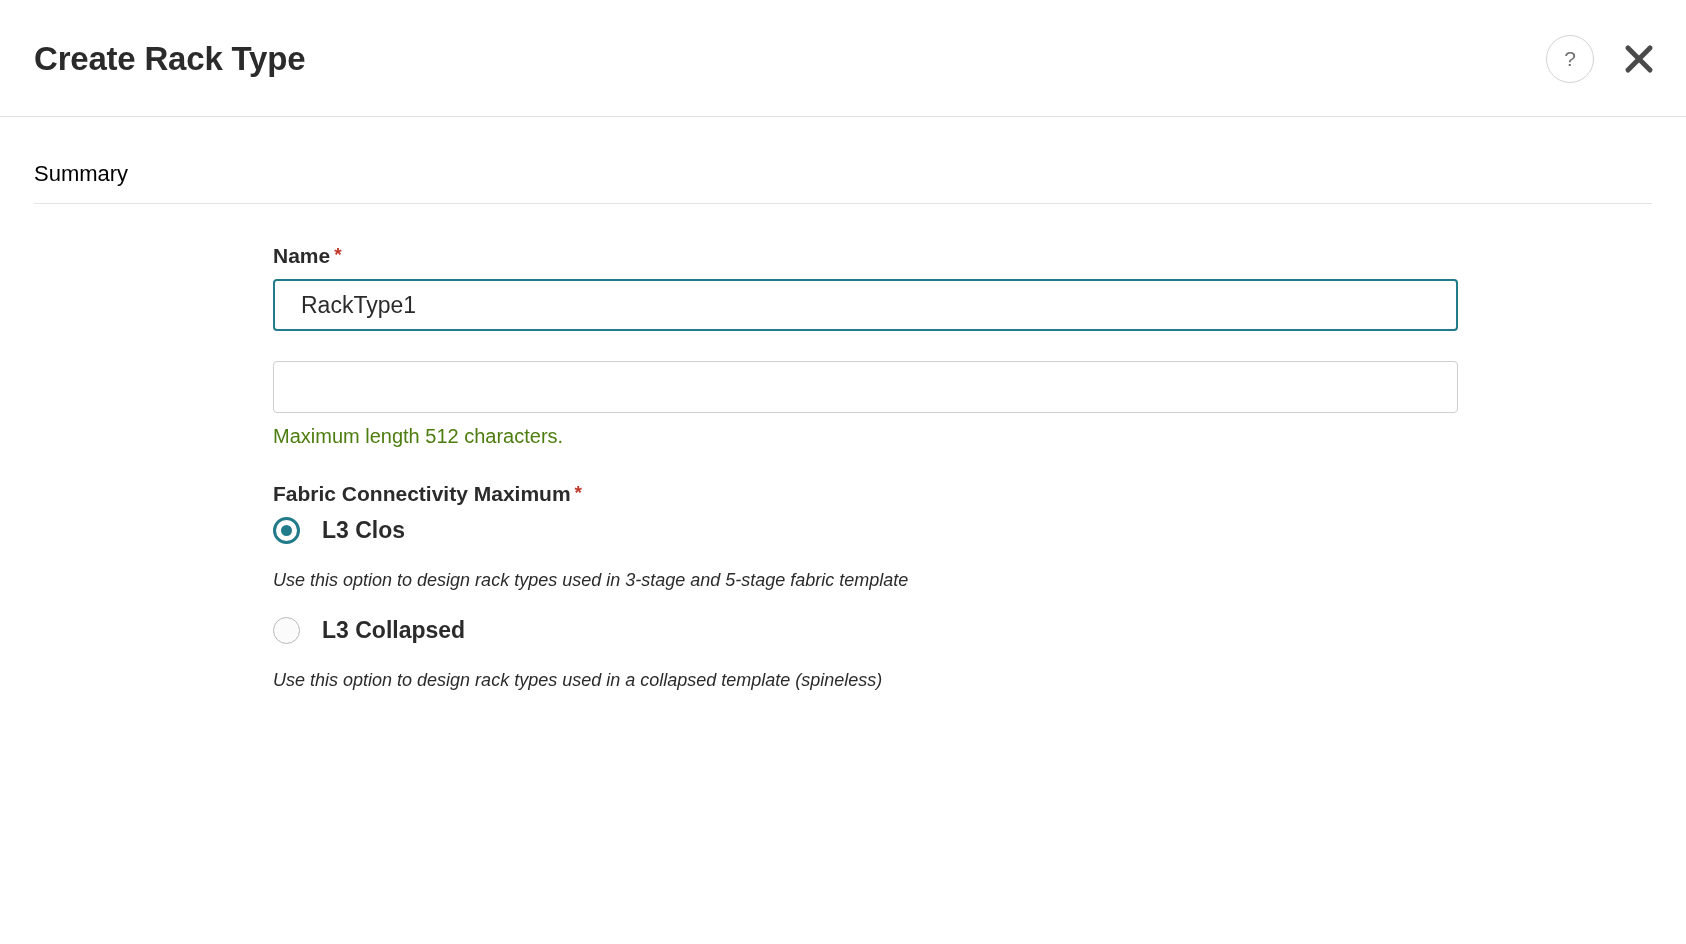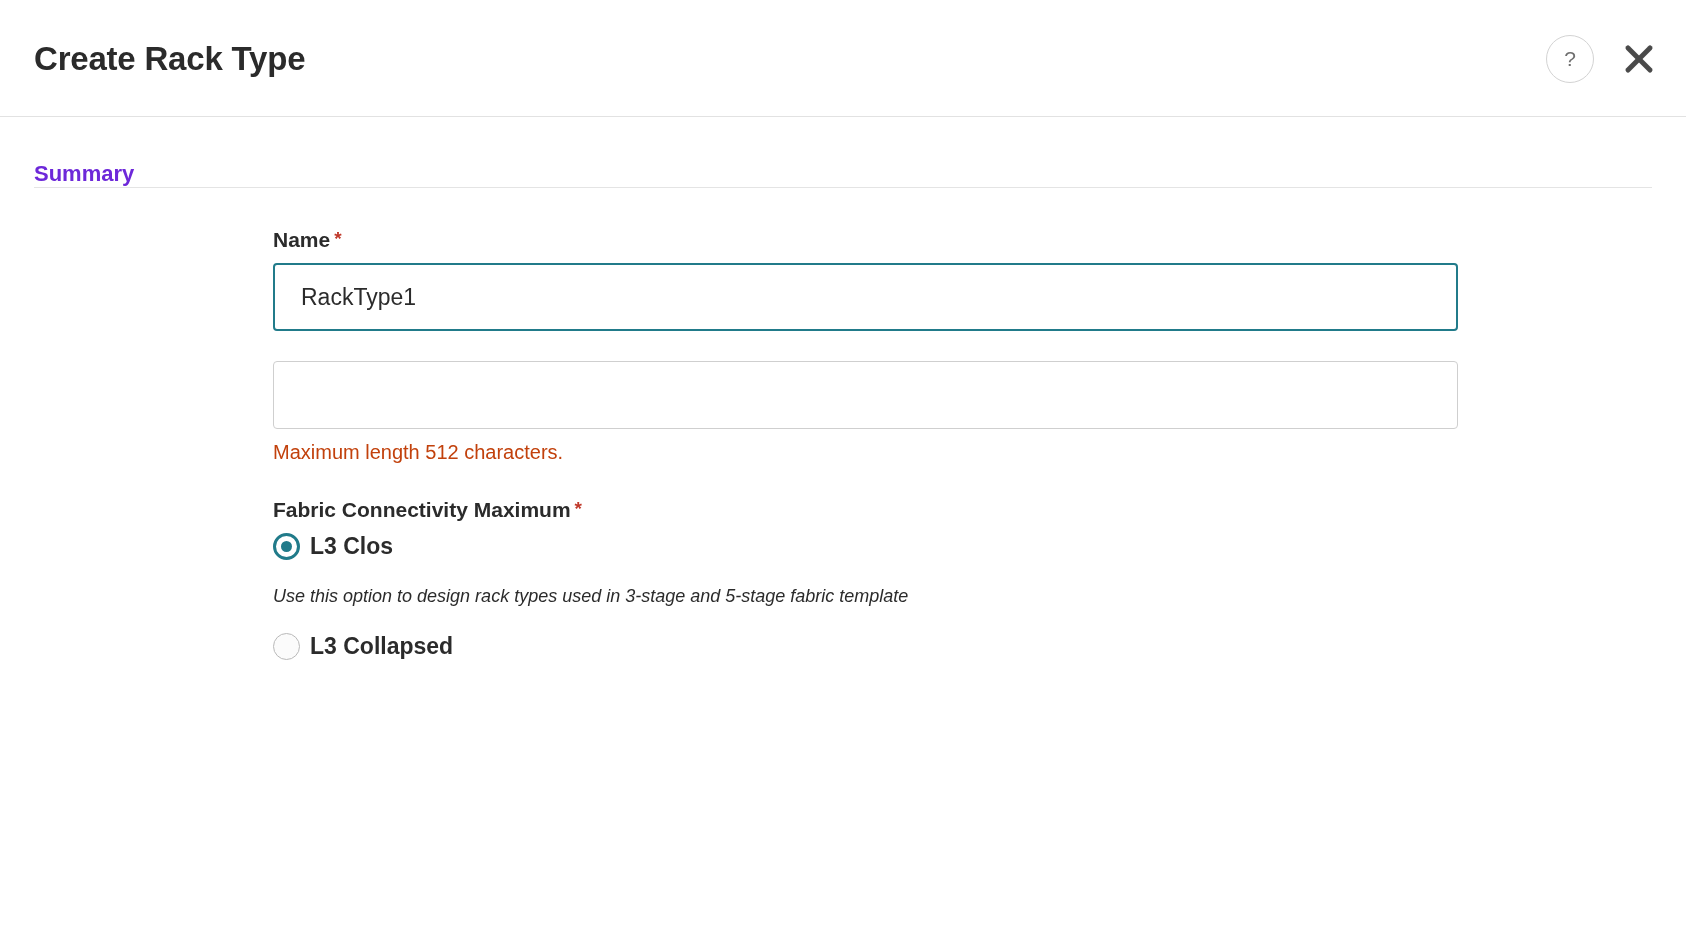--- a/index.html
+++ b/index.html
@@ -79,23 +79,24 @@
   
   .dialog-body {
     flex: 1;
     padding: 0 34px;
     box-sizing: border-box;
     overflow: hidden;
   }
 
   .section-title {
     font-size: 22px;
-    font-weight: bold;
-    color: #6d28d9;
+    font-weight: normal;
+    color: #000000;
     padding-top: 44px;
+    padding-bottom: 16px;
     border-bottom: 1px solid #e4e4e4;
     width: 1618px;
     box-sizing: border-box;
   }
 
   .form-area {
     padding-left: 195px;
     padding-top: 40px;
   }
 
@@ -111,50 +112,50 @@
     color: #c0392b;
     font-size: 19px;
     margin-left: 4px;
     line-height: 1;
     position: relative;
     top: 1px;
   }
 
   .text-input {
     width: 1185px;
-    height: 68px;
+    height: 52px;
     box-sizing: border-box;
     border: 1px solid #cfcfcf;
     border-radius: 4px;
     font-size: 23px;
     font-family: "Liberation Sans", sans-serif;
     color: #2b2b2b;
     padding: 0 26px;
     background: #ffffff;
     outline: none;
   }
   .text-input.focused {
     border: 2px solid #1f7a8c;
     border-color: #217b8a;
   }
 
   .field-block { margin-bottom: 30px; margin-left: 44px; }
   .field-block.desc { margin-bottom: 0; }
 
   .helper-text {
     font-size: 20px;
-    color: #c2410c;
+    color: #4d7c0f;
     margin-top: 12px;
     margin-bottom: 34px;
   }
 
   .radio-row {
     display: flex;
     align-items: center;
-    gap: 10px;
+    gap: 22px;
     margin-top: 10px;
   }
   .radio {
     width: 27px;
     height: 27px;
     border-radius: 50%;
     border: 1px solid #b9b9b9;
     background: #fbfbfb;
     box-sizing: border-box;
     display: flex;
@@ -236,17 +237,18 @@
         <div class="radio-row">
           <span class="radio selected"></span>
           <span class="radio-label">L3 Clos</span>
         </div>
         <div class="radio-desc">Use this option to design rack types used in 3-stage and 5-stage fabric template</div>
 
         <div class="radio-row">
           <span class="radio"></span>
           <span class="radio-label">L3 Collapsed</span>
         </div>
+        <div class="radio-desc">Use this option to design rack types used in a collapsed template (spineless)</div>
       </div>
 
     </div>
   </div>
 </div>
 
 </body></html>

